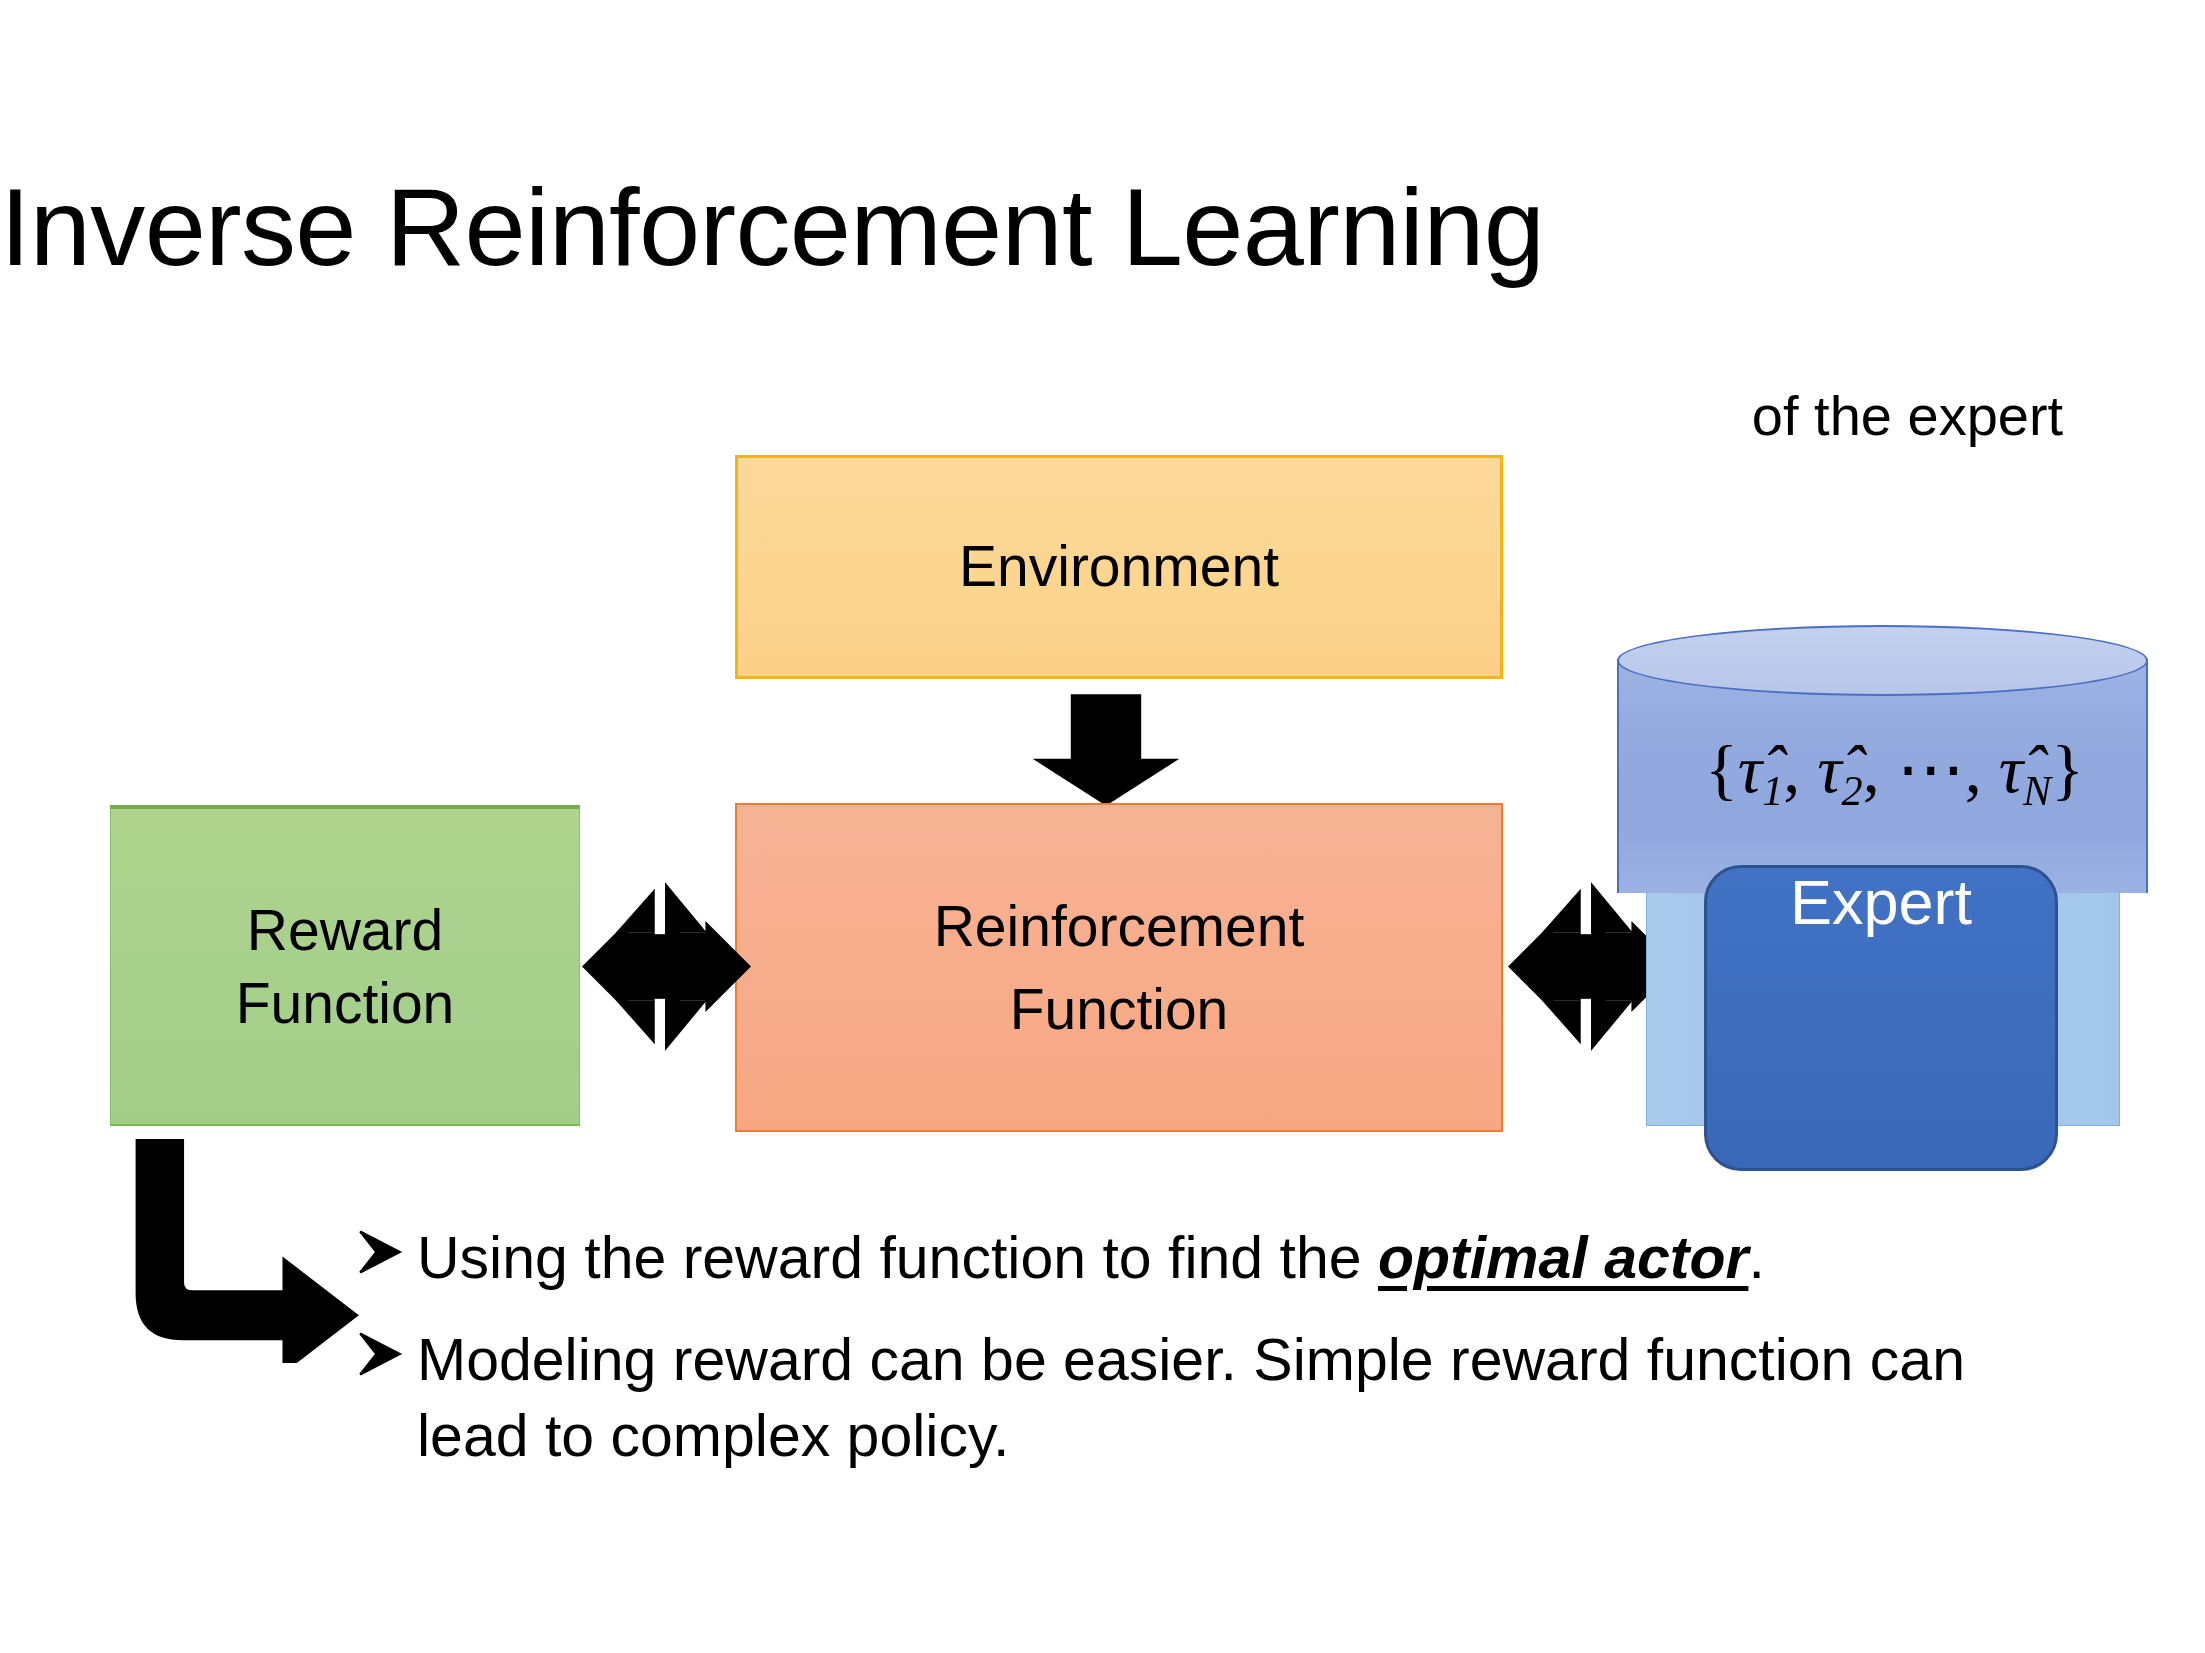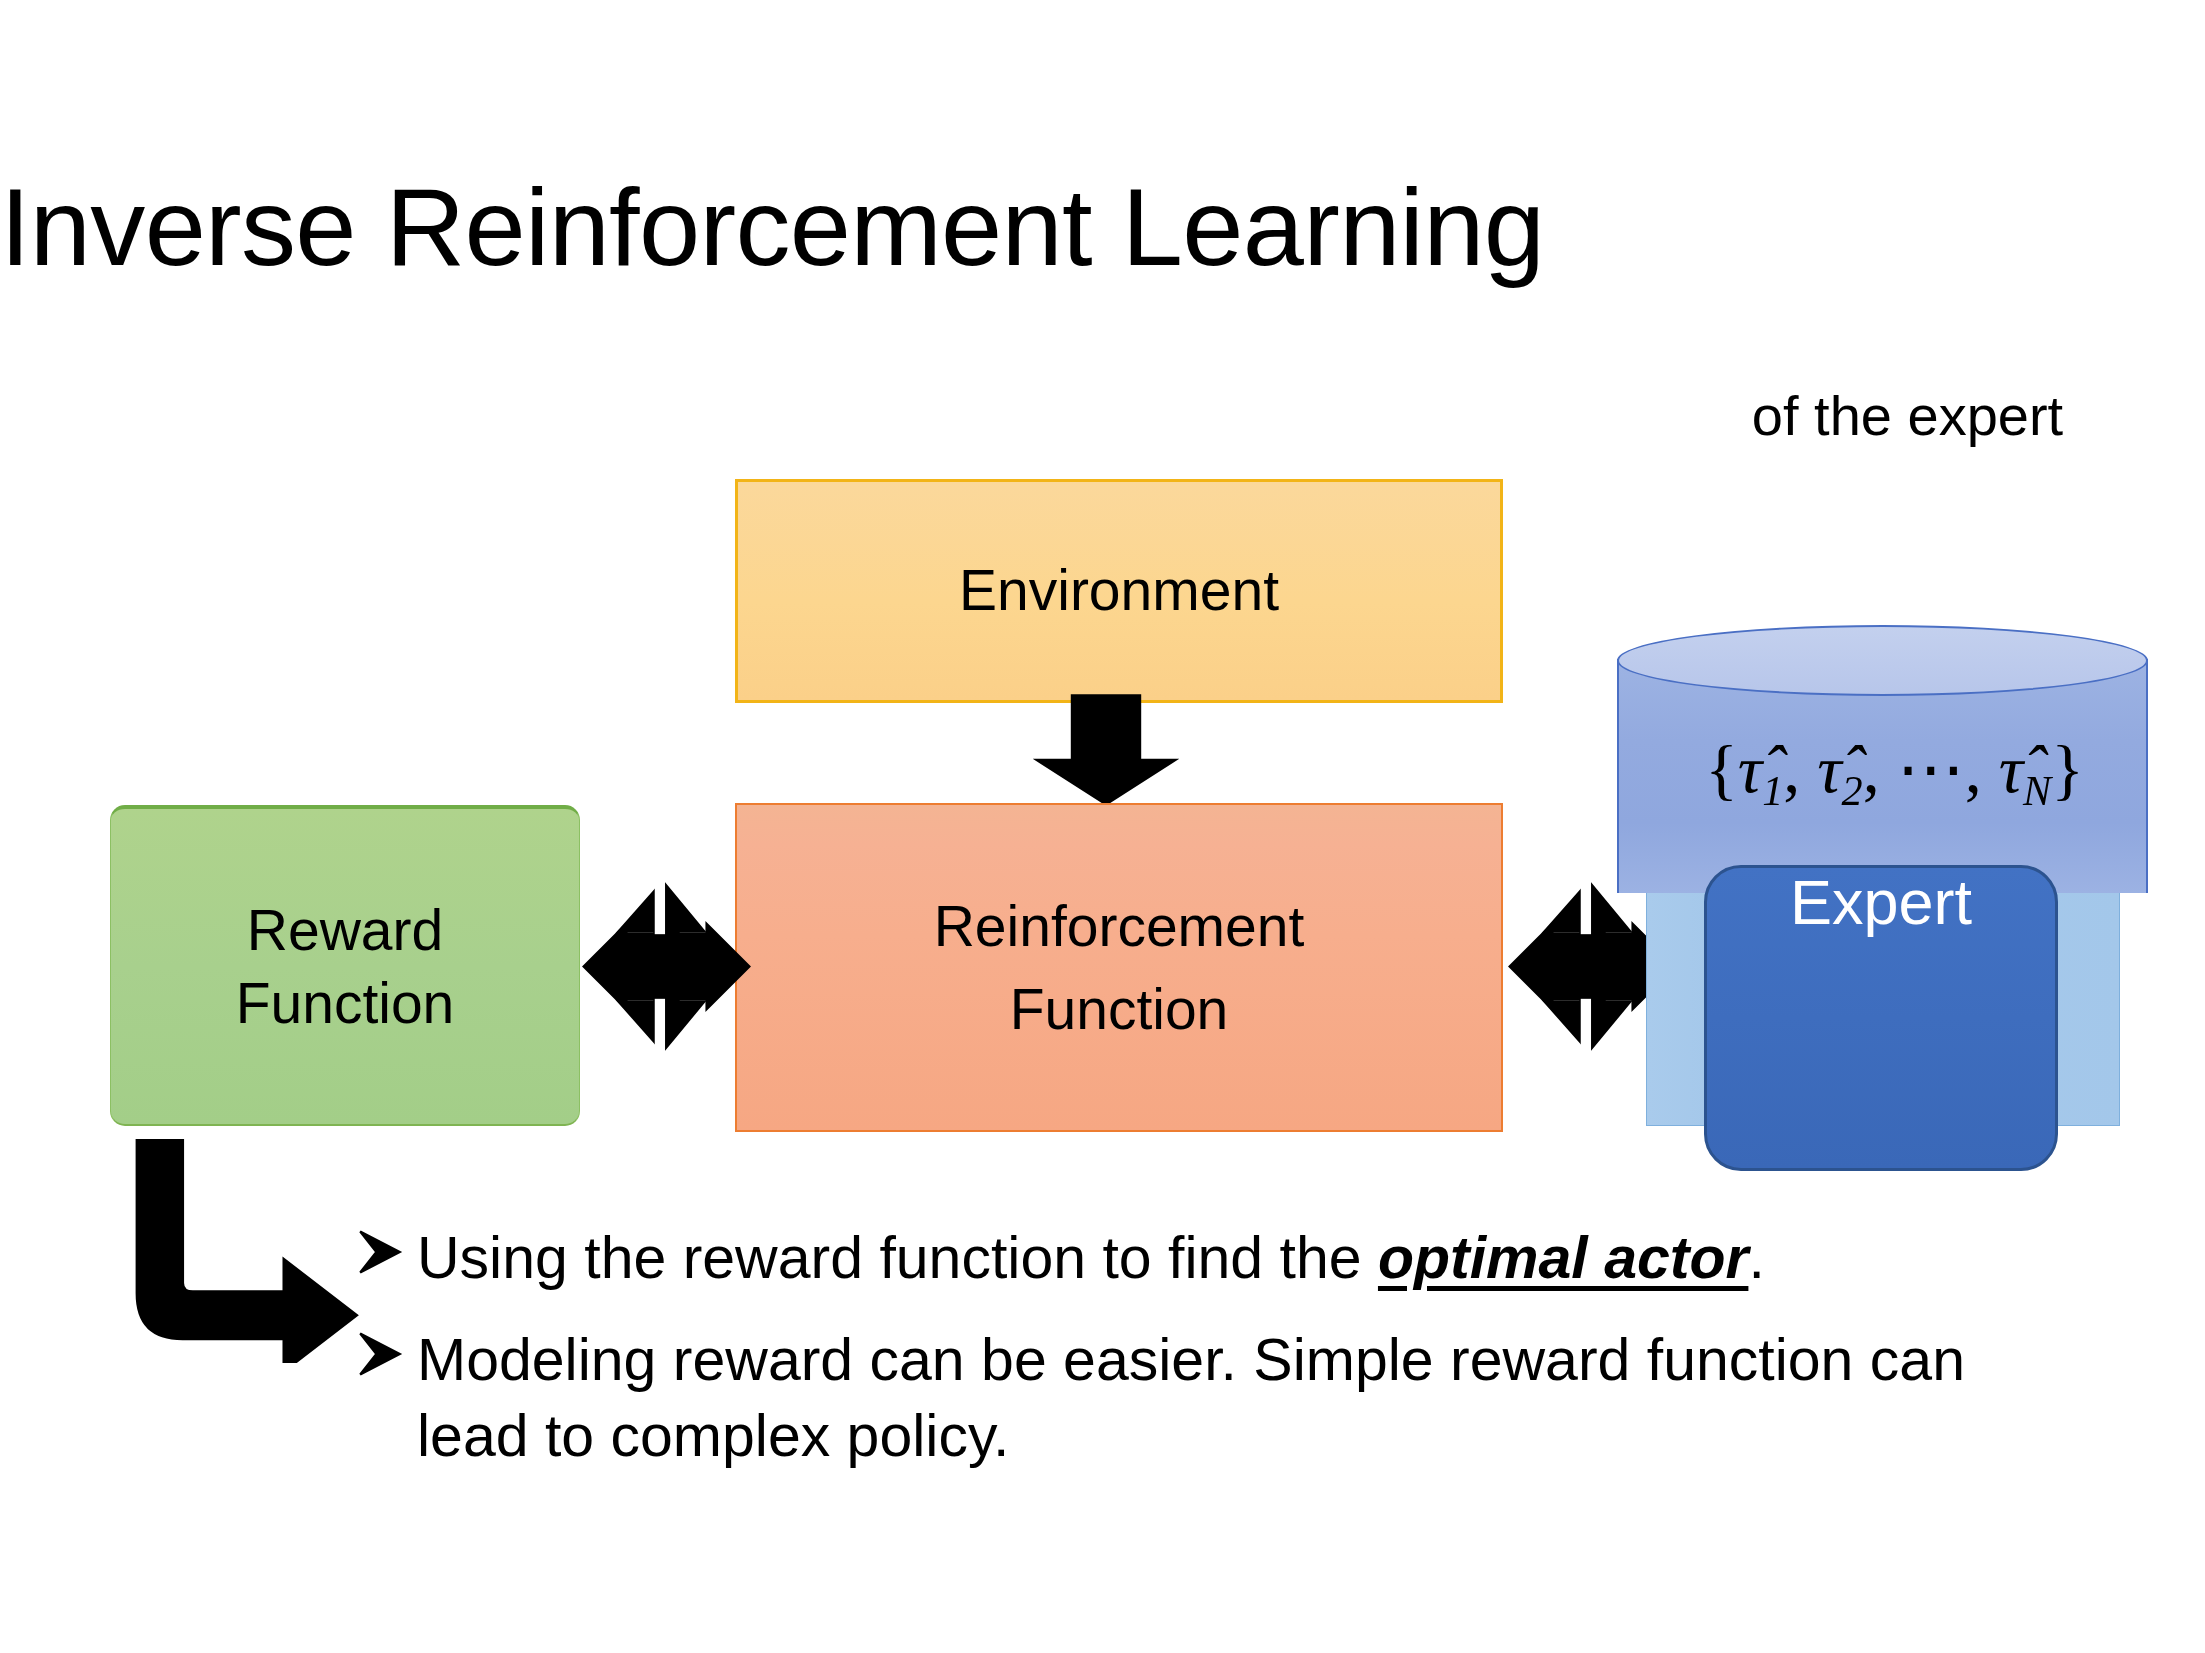--- a/index.html
+++ b/index.html
@@ -32,21 +32,21 @@
     font-weight: 400;
     letter-spacing: -0.7px;
     color: #000000;
     white-space: nowrap;
   }
 
   
   #environment-box {
     position: absolute;
     left: 735px;
-    top: 479px;
+    top: 455px;
     width: 768px;
     height: 224px;
     background: linear-gradient(180deg, #FBD89B 0%, #FCD68F 55%, #FBD089 100%);
     border: 3.7px solid #F2B417;
     box-sizing: border-box;
     display: flex;
     align-items: center;
     justify-content: center;
   }
   #environment-box .box-label {
@@ -74,21 +74,20 @@
     height: 321px;
     background: linear-gradient(180deg, #AFD38C 0%, #A8D08D 50%, #A3CE88 100%);
     border-top: 4.4px solid #70AD47;
     border-left: 1.5px solid #8CC063;
     border-right: 1.5px solid #8CC063;
     border-bottom: 2.2px solid #7FB452;
     box-sizing: border-box;
     display: flex;
     align-items: center;
     justify-content: center;
-    border-radius: 15px;
   }
   #reward-function-box .box-label {
     font-size: 57px;
     line-height: 1.28;
     color: #000000;
     text-align: center;
   }
 
   
   #rl-box {

